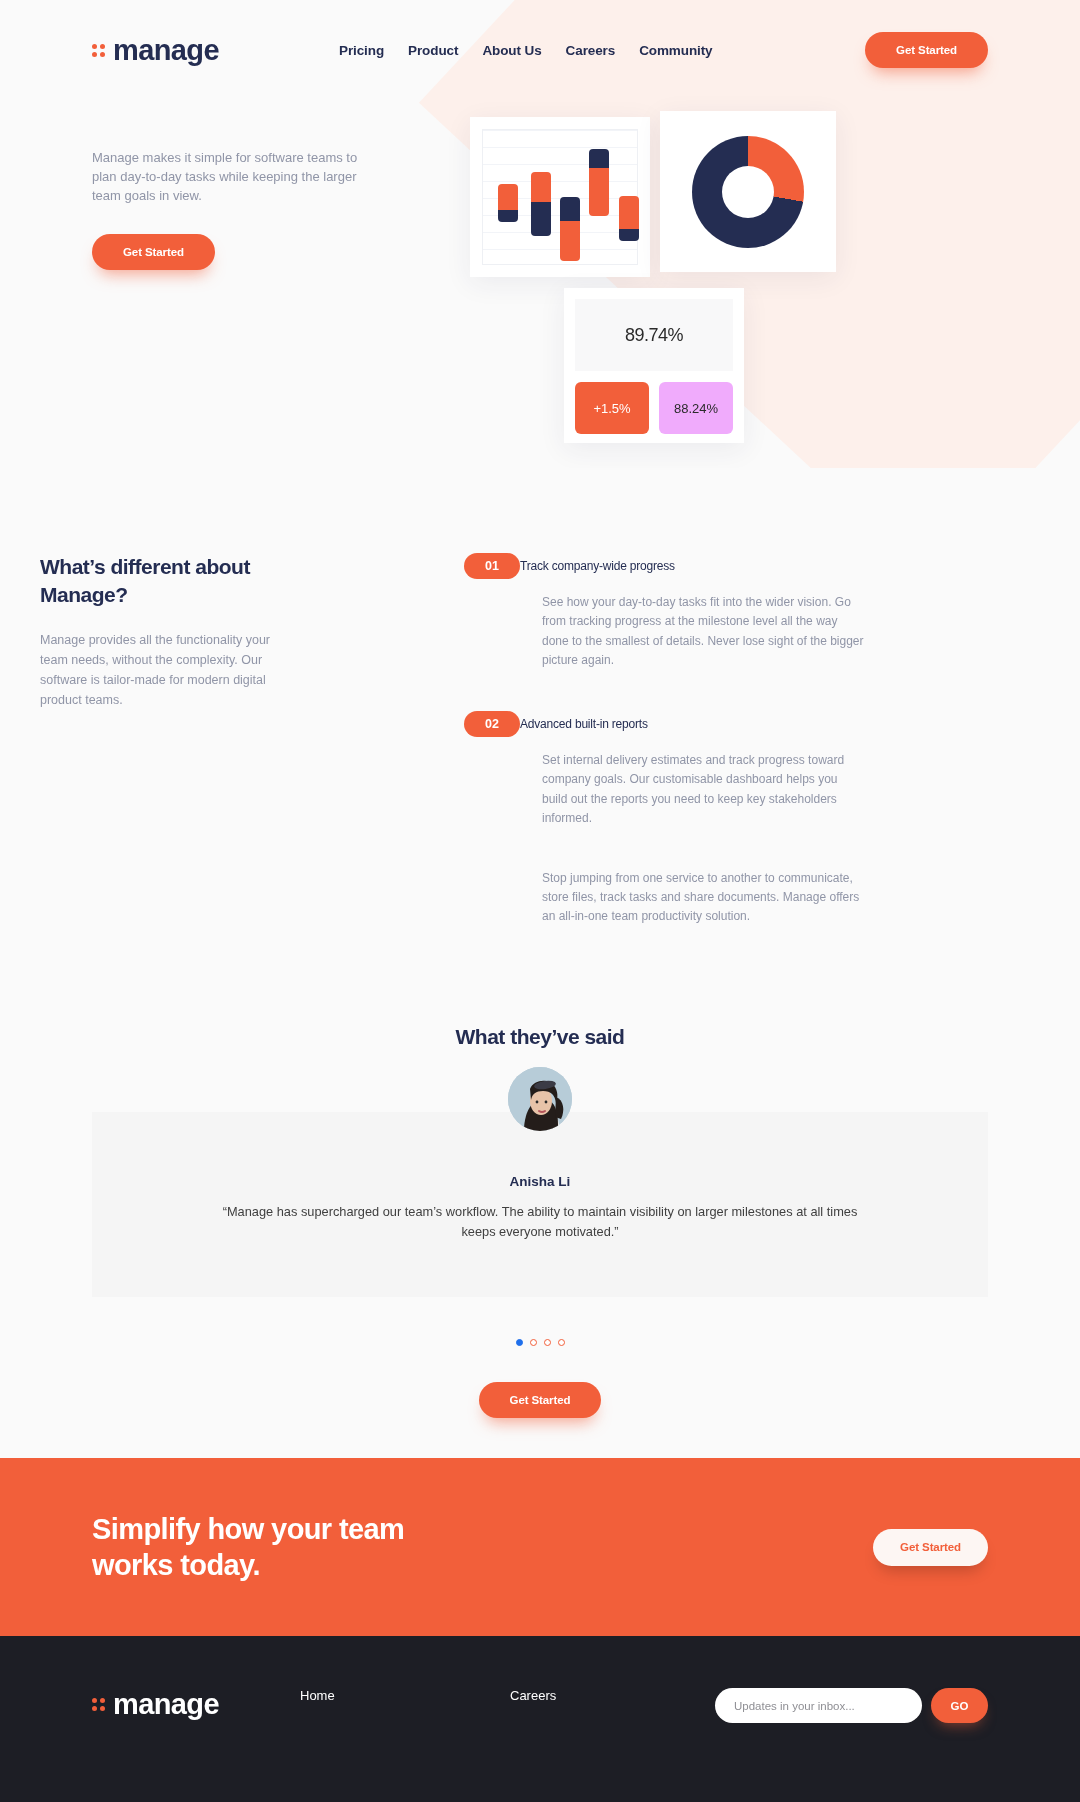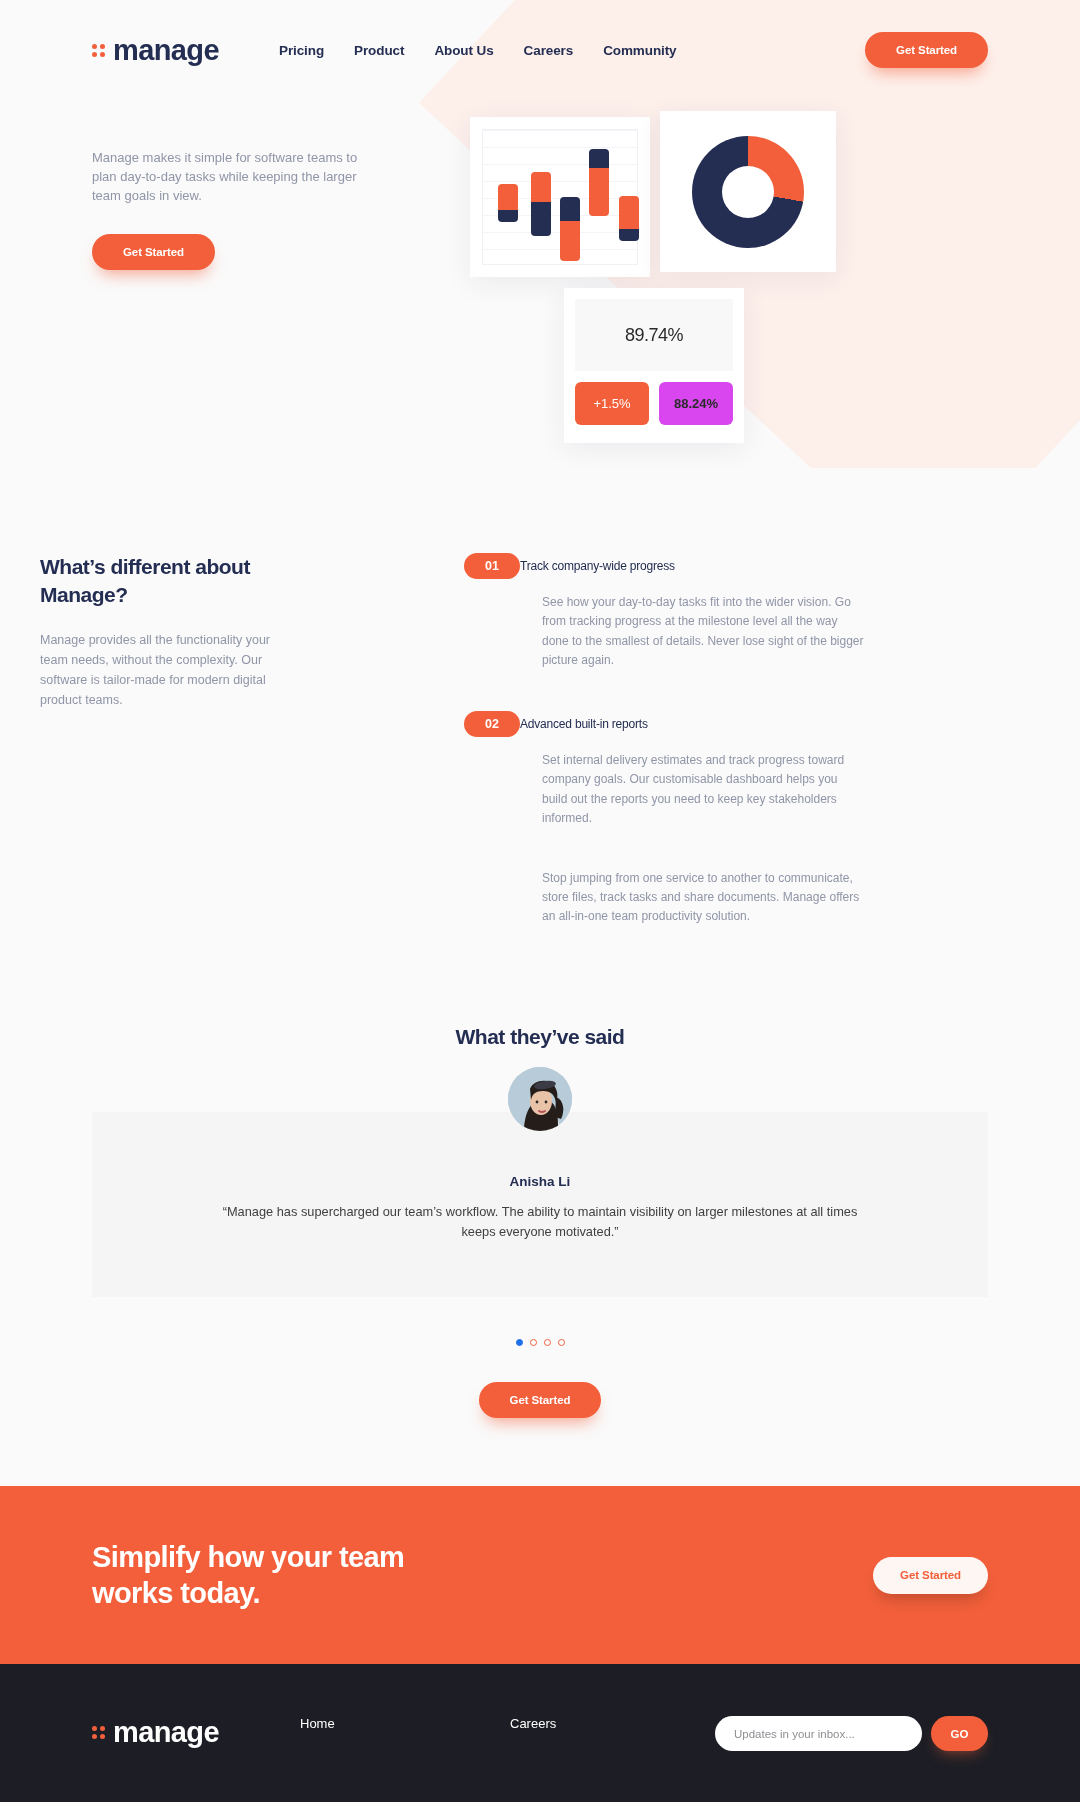--- a/index.html
+++ b/index.html
@@ -52,22 +52,22 @@
   .logo-word {
     font-size: 29px;
     font-weight: 700;
     color: #242d52;
     letter-spacing: -0.6px;
   }
   .logo-word.light { color: #ffffff; }
 
   nav.main-nav {
     display: flex;
-    gap: 30px;
-    margin-left: 60px;
+    gap: 24px;
+    margin-left: 120px;
   }
   nav.main-nav a {
     font-size: 13.5px;
     font-weight: 700;
     color: #242d52;
     text-decoration: none;
     letter-spacing: -0.1px;
   }
 
   .btn {
@@ -160,26 +160,26 @@
   .card-stats {
     left: 96px; top: 180px; width: 180px; height: 155px; padding: 11px;
   }
   .stat-big {
     background: #f8f8f9; height: 72px;
     display: flex; align-items: center; justify-content: center;
     font-size: 18px; color: #2b2b2b; font-weight: 400; letter-spacing: -0.5px;
   }
   .stat-row { display: flex; gap: 10px; margin-top: 11px; }
   .stat-pill {
-    flex: 1; height: 43px; border-radius: 6px;
+    flex: 1; height: 52px; border-radius: 6px;
     display: flex; align-items: center; justify-content: center;
     font-size: 13px;
   }
   .stat-pill.orange { background: #f25f3a; color: #fff; }
-  .stat-pill.grey { background: #d946ef; color: #2b2b2b; font-weight: bold; }
+  .stat-pill.grey { background: #f0abfc; color: #2b2b2b; }
 
   
   .features {
     background: #fafafa;
     display: flex;
     padding: 85px 92px 40px 40px;
     position: relative;
     z-index: 2;
   }
   .features-left { width: 330px; }
@@ -201,21 +201,21 @@
   }
   .feature-title { font-size: 12px; font-weight: 400; color: #242d52; letter-spacing: -0.2px; }
   .feature-body {
     margin: 14px 0 0 78px;
     font-size: 12px; line-height: 1.62; color: #9095a7;
   }
 
   
   .testimonials {
     background: #fafafa;
-    padding: 18px 0 68px 0;
+    padding: 18px 0 40px 0;
     text-align: center;
     position: relative;
     z-index: 2;
   }
   .test-title { font-size: 21px; font-weight: 700; color: #242d52; letter-spacing: -0.5px; }
   .test-card {
     margin: 63px 92px 0 92px;
     background: #f5f5f5;
     padding: 62px 120px 56px 120px;
     position: relative;

